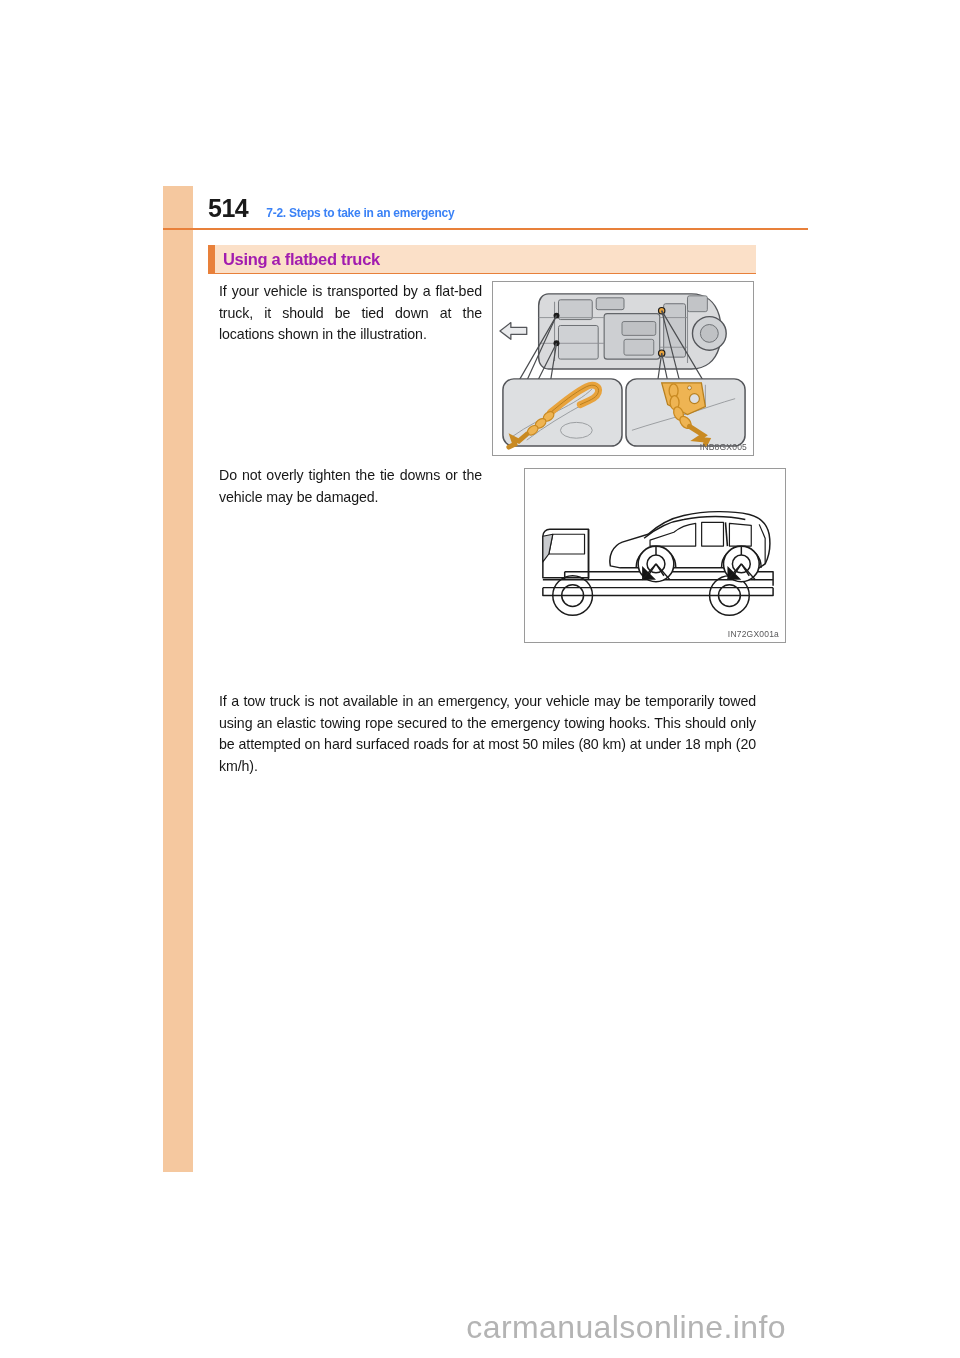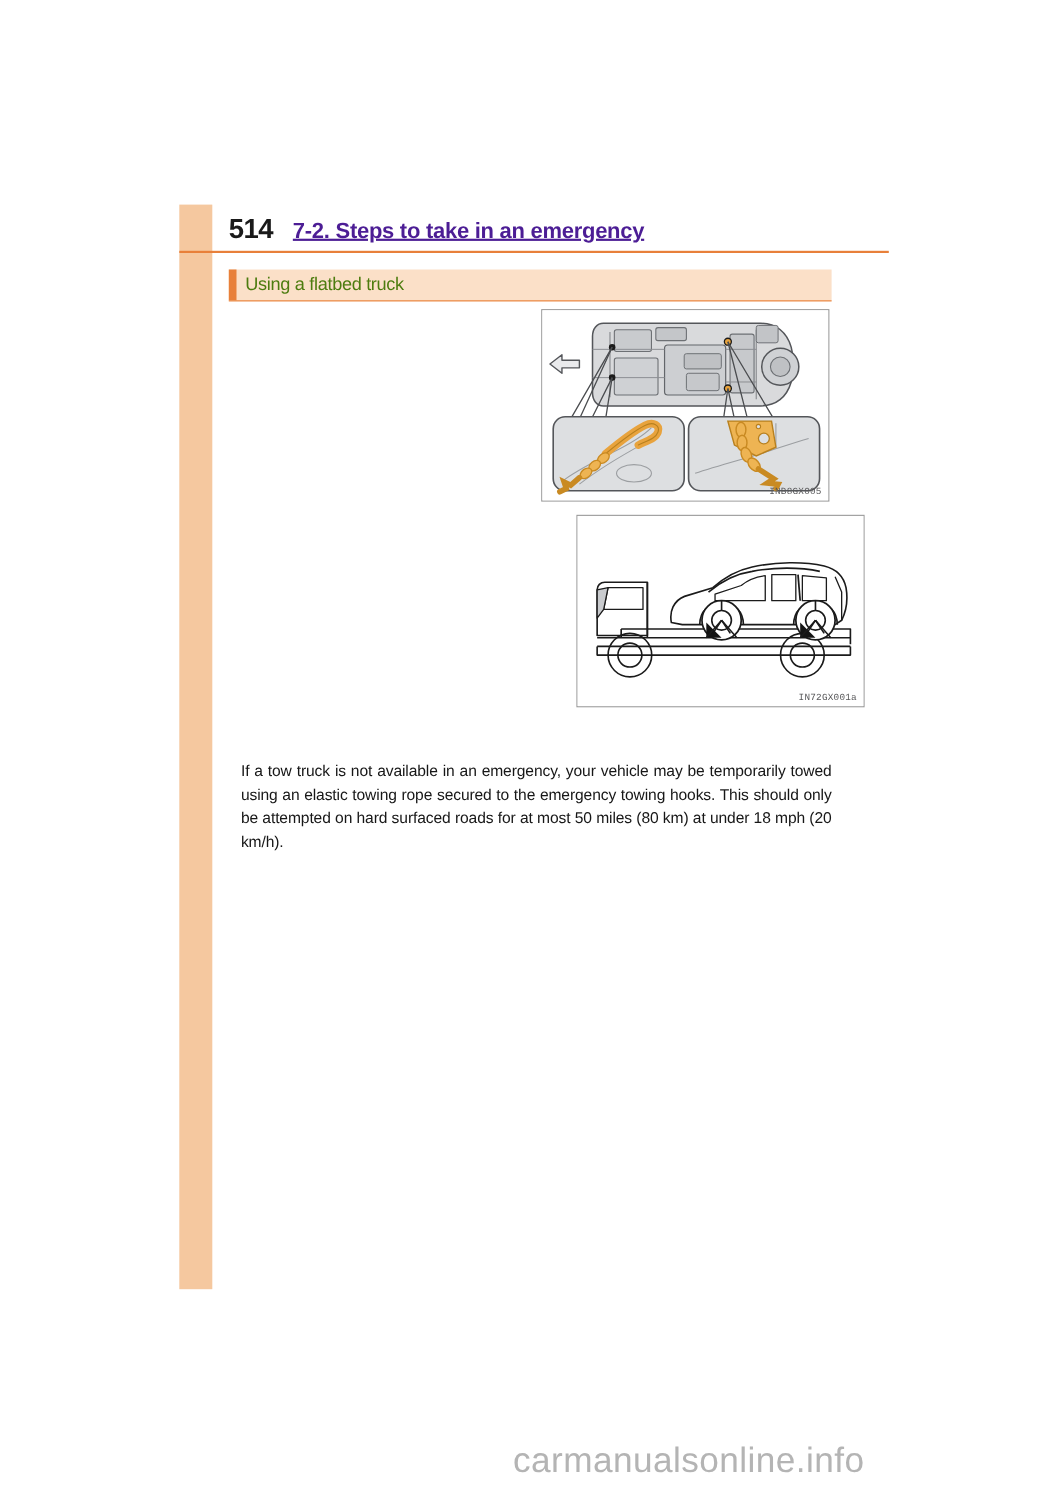--- a/index.html
+++ b/index.html
@@ -46,26 +46,25 @@
   }
   .folio {
     font-size: 25px;
     font-weight: bold;
     color: #1a1a1a;
     letter-spacing: -0.5px;
     line-height: 1;
   }
   .running-title {
     margin-left: 18px;
-    font-size: 20px;
+    font-size: 12px;
     font-weight: bold;
-    color: #4c1d95;
+    color: #3b82f6;
     letter-spacing: -0.25px;
     line-height: 1;
-    text-decoration: underline;
   }
   .head-rule {
     position: absolute;
     left: 163px;
     top: 228px;
     width: 645px;
     height: 2px;
     background: #e8803a;
   }
 
@@ -80,22 +79,22 @@
   }
   .section-bar .tab {
     width: 7px;
     height: 28px;
     background: #e8803a;
     flex: 0 0 auto;
   }
   .section-bar .section-title {
     margin-left: 8px;
     font-size: 16.5px;
-    font-weight: normal;
-    color: #4d7c0f;
+    font-weight: bold;
+    color: #a21caf;
     letter-spacing: -0.3px;
     line-height: 1;
   }
 
   #bar-flatbed {
     left: 208px;
     top: 245px;
     width: 548px;
   }
   #bar-towing {
@@ -154,21 +153,21 @@
     margin-left: 32px;
   }
   .fig svg { display: block; width: 100%; height: 100%; }
   .fig-code {
     position: absolute;
     right: 6px;
     bottom: 3px;
     font-size: 8.5px;
     color: #58585a;
     letter-spacing: 0.2px;
-    font-family: Liberation Mono, monospace;
+    font-family: Liberation Sans, sans-serif;
   }
 
   
   .watermark {
     position: absolute;
     right: 18px;
     bottom: 12px;
     font-size: 32px;
     color: #b4b4b4;
     letter-spacing: 0.4px;
@@ -186,20 +185,23 @@
     <span class="folio">514</span>
     <span class="running-title">7-2. Steps to take in an emergency</span>
   </div>
   <div class="head-rule"></div>
 
   <div class="section-bar" id="bar-flatbed">
     <span class="tab"></span>
     <span class="section-title">Using a flatbed truck</span>
   </div>
 
+  <div class="body-col" id="txt-flatbed">
+    <p>If your vehicle is transported by a flat-bed truck, it should be tied down at the locations shown in the illustration.</p>
+  </div>
 
   <div class="fig" id="fig-tiedown">
     <svg viewBox="0 0 262 175" preserveAspectRatio="none">
       <defs>
         <clipPath id="clipTop">
             <rect x="5" y="5" width="252" height="165"></rect>
           </clipPath>
       </defs>
       <rect x="0" y="0" width="262" height="175" fill="#ffffff"></rect>
 
@@ -268,20 +270,21 @@
           <ellipse cx="187" cy="133" rx="4.5" ry="7" transform="rotate(-22 187 133)"></ellipse>
           <ellipse cx="194" cy="142" rx="4.5" ry="7" transform="rotate(-40 194 142)"></ellipse>
         </g>
         <path d="M198,146 L212,155 L206,159 L216,160 L214,164" stroke="#c98a22" stroke-width="5" fill="none" stroke-linecap="round"></path>
       </g>
     </svg>
     <span class="fig-code">INB8GX005</span>
   </div>
 
   <div class="body-col" id="txt-cables">
+    <p>Do not overly tighten the tie downs or the vehicle may be damaged.</p>
   </div>
 
   <div class="fig" id="fig-flatbed">
     <svg viewBox="0 0 262 175" preserveAspectRatio="none">
       <rect x="0" y="0" width="262" height="175" fill="#ffffff"></rect>
       <g fill="none" stroke="#1b1b1b" stroke-width="1.5" stroke-linejoin="round">
 
         <path d="M18,110 L18,68 C18,64 21,61 25,61 L64,61 L64,110 Z"></path>
         <path d="M28,66 L60,66 L60,86 L24,86 Z" stroke-width="1.2"></path>
         <path d="M24,86 L18,94 L18,68 L28,66 Z" fill="#c9cbce" stroke-width="1.2"></path>

